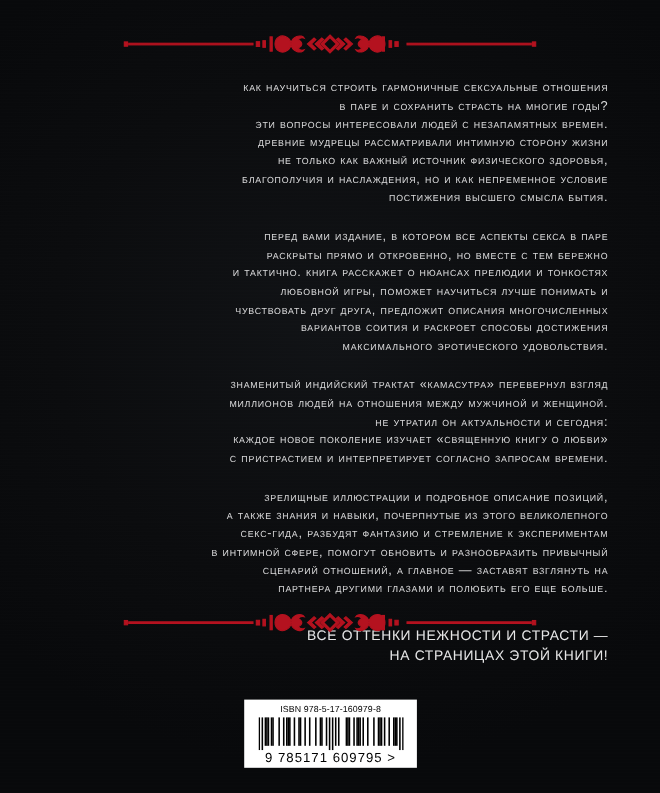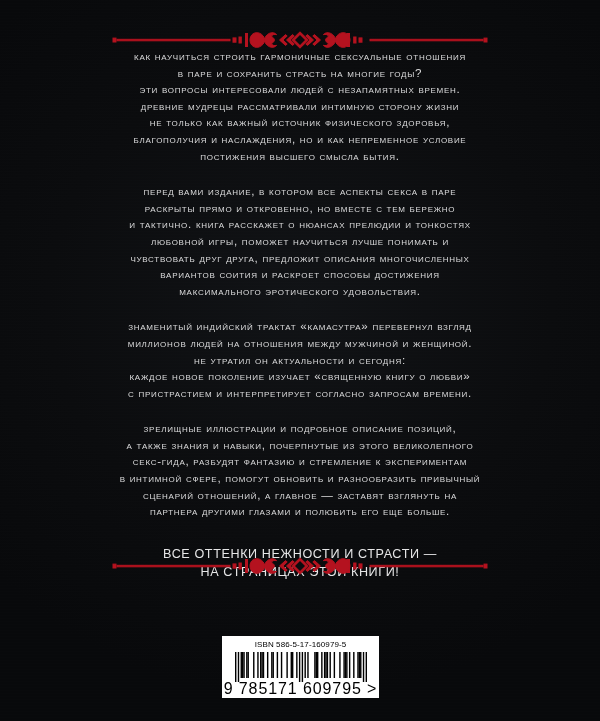--- a/index.html
+++ b/index.html
@@ -40,23 +40,23 @@
     display: block;
   }
   .ornament--top { top: 25px; }
   .ornament--bottom { top: 551px; }
 
   
   .copy {
     position: absolute;
     left: 50%;
     transform: translateX(-50%);
-    top: 48px;
+    top: 72px;
     width: 506px;
-    text-align: center;
+    text-align: right;
     color: #dcdcdd;
   }
 
   .para {
     margin: 0 0 19px 0;
     font-size: 11.6px;
     line-height: 16.6px;
     letter-spacing: .72px;
     font-variant: small-caps;
     text-transform: lowercase;
@@ -99,21 +99,21 @@
     letter-spacing: .1px;
     white-space: nowrap;
   }
   .bars {
     width: 132px;
     height: 30px;
     margin-top: 2px;
   }
   .ean-digits {
     font-family: "Liberation Sans", sans-serif;
-    font-size: 16px;
+    font-size: 12px;
     line-height: 12px;
     color: #000;
     letter-spacing: .9px;
     margin-top: 1px;
     white-space: nowrap;
   }
 </style>
 </head>
 <body>
 
@@ -220,21 +220,21 @@
       <path d="M350 15 C350 9.2 344.8 6.4 340.5 8.2 C337.4 9.5 335.8 12 335.4 14.2
                C335 12 333.4 9.5 330.3 8.2 C327.4 7 324.4 8 323.4 9.7
                C325.4 9 327.8 9.6 328.8 11.4 C327 12.1 325.8 13.4 325.6 15
                C325.8 16.6 327 17.9 328.8 18.6 C327.8 20.4 325.4 21 323.4 20.3
                C324.4 22 327.4 23 330.3 21.8 C333.4 20.5 335 18 335.4 15.8
                C335.8 18 337.4 20.5 340.5 21.8 C344.8 23.6 350 20.8 350 15 Z"></path>
     </g>
   </svg>
 
   <div class="barcode-box">
-    <div class="isbn-text">ISBN 586-5-17-160979-5</div>
+    <div class="isbn-text">ISBN 978-5-17-160979-8</div>
     <svg class="bars" viewBox="0 0 264 60" preserveAspectRatio="none" aria-hidden="true">
       <g id="bar-group" fill="#000">
           <rect x="0.00" y="0" width="2.83" height="60"></rect>
           <rect x="5.56" y="0" width="2.83" height="60"></rect>
           <rect x="11.12" y="0" width="2.83" height="52"></rect>
           <rect x="13.89" y="0" width="2.83" height="52"></rect>
           <rect x="16.67" y="0" width="2.83" height="52"></rect>
           <rect x="22.23" y="0" width="2.83" height="52"></rect>
           <rect x="25.01" y="0" width="2.83" height="52"></rect>
           <rect x="36.13" y="0" width="2.83" height="52"></rect>

